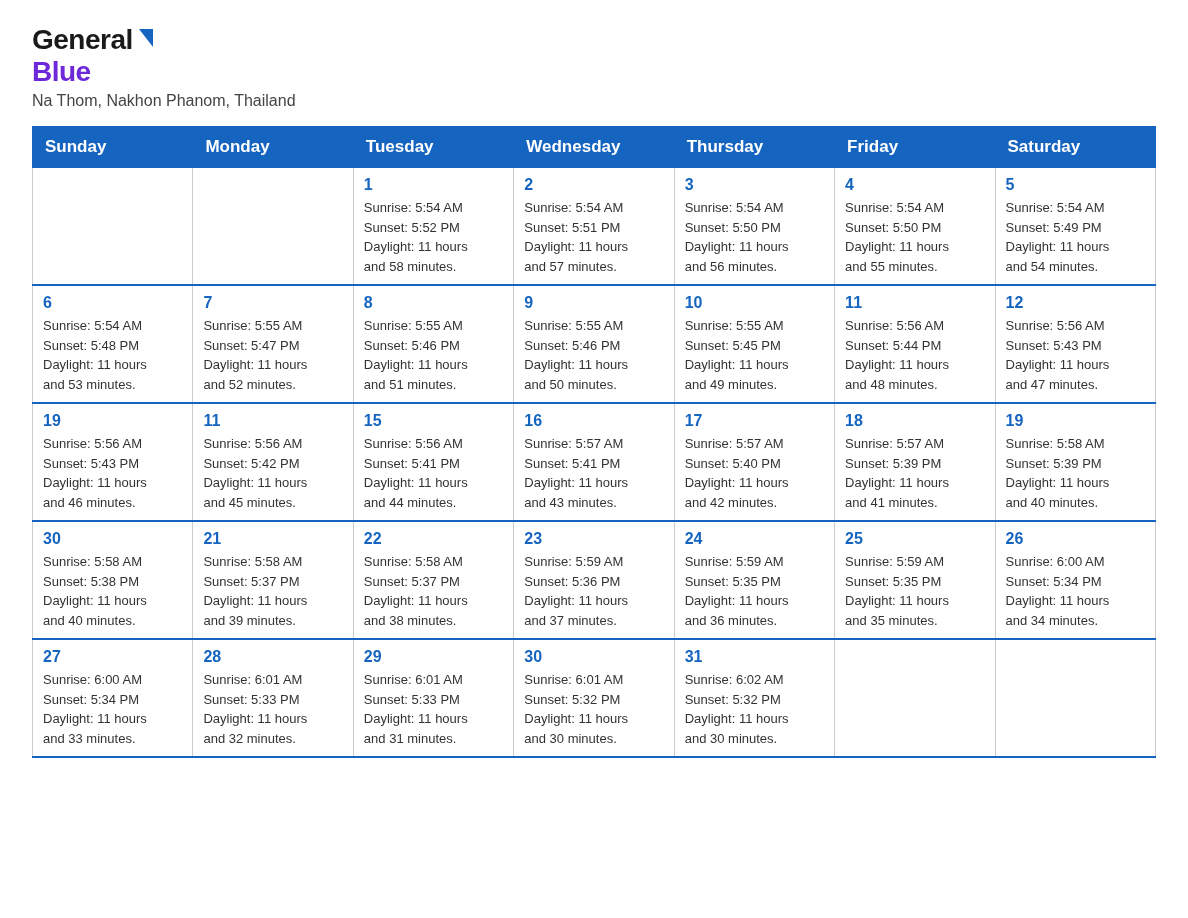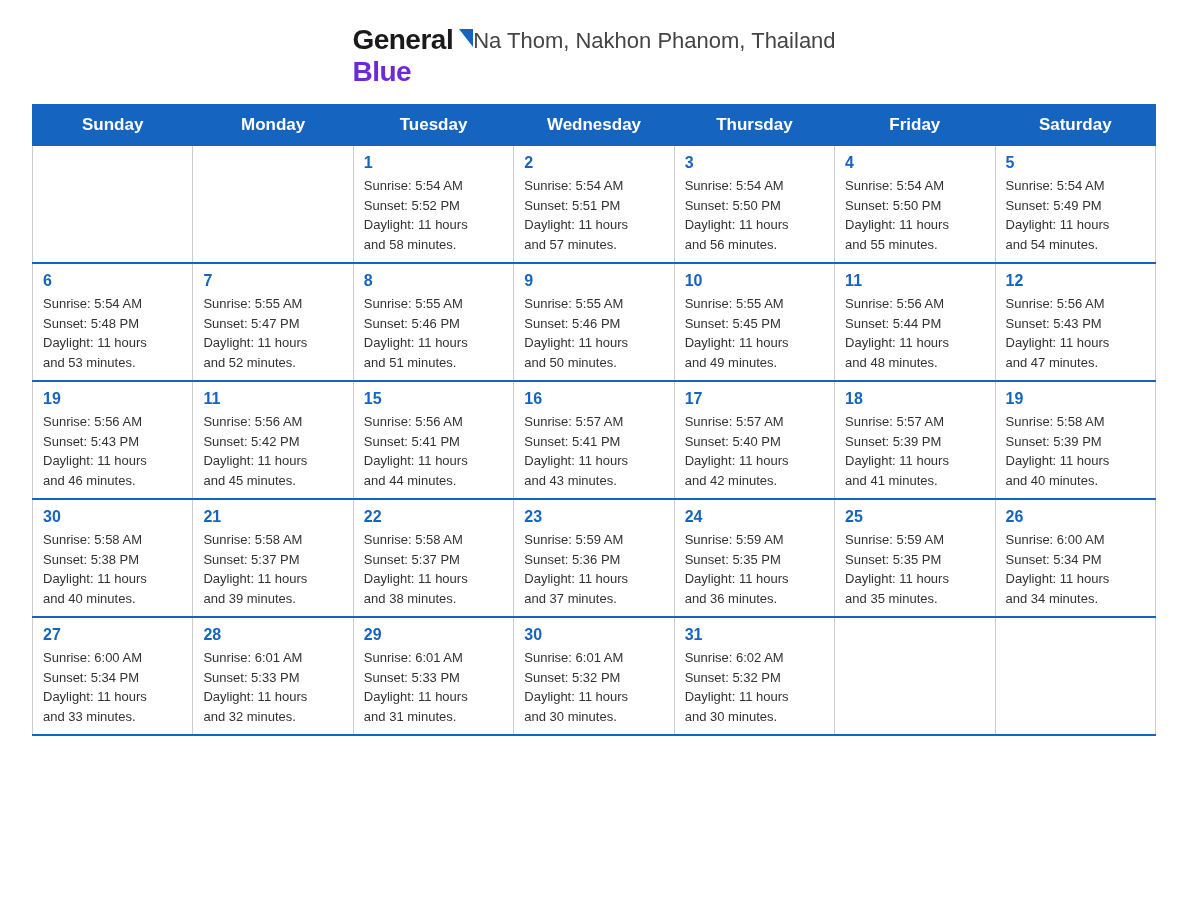--- a/index.html
+++ b/index.html
@@ -5,23 +5,24 @@
     * { box-sizing: border-box; margin: 0; padding: 0; }
     body {
       font-family: Arial, sans-serif;
       background: #fff;
       padding: 24px 32px;
       width: 1188px;
       min-height: 918px;
     }
     .header {
       display: flex;
-      justify-content: center;
+      justify-content: space-between;
       align-items: flex-start;
       margin-bottom: 16px;
+      flex-direction: column;
     }
     .logo {
       display: flex;
       flex-direction: column;
       align-items: flex-start;
     }
     .logo-text-general {
       font-size: 28px;
       font-weight: bold;
       color: #1a1a1a;
@@ -49,36 +50,36 @@
     .title-block {
       text-align: right;
     }
     .month-title {
       font-size: 56px;
       font-weight: 300;
       color: #1a1a1a;
       line-height: 1.1;
     }
     .location-title {
-      font-size: 22px;
+      font-size: 16px;
       color: #444;
       margin-top: 4px;
     }
     table {
       width: 100%;
       border-collapse: collapse;
       margin-top: 10px;
     }
     thead tr th {
       background-color: #1565c0;
       color: #fff;
       font-size: 17px;
       font-weight: 600;
       padding: 10px 12px;
-      text-align: center;
+      text-align: left;
       border: 1px solid #1565c0;
     }
     tbody tr td {
       vertical-align: top;
       padding: 8px 10px;
       border: 1px solid #ccc;
       width: 14.28%;
       min-height: 100px;
       font-size: 13.5px;
       color: #222;

